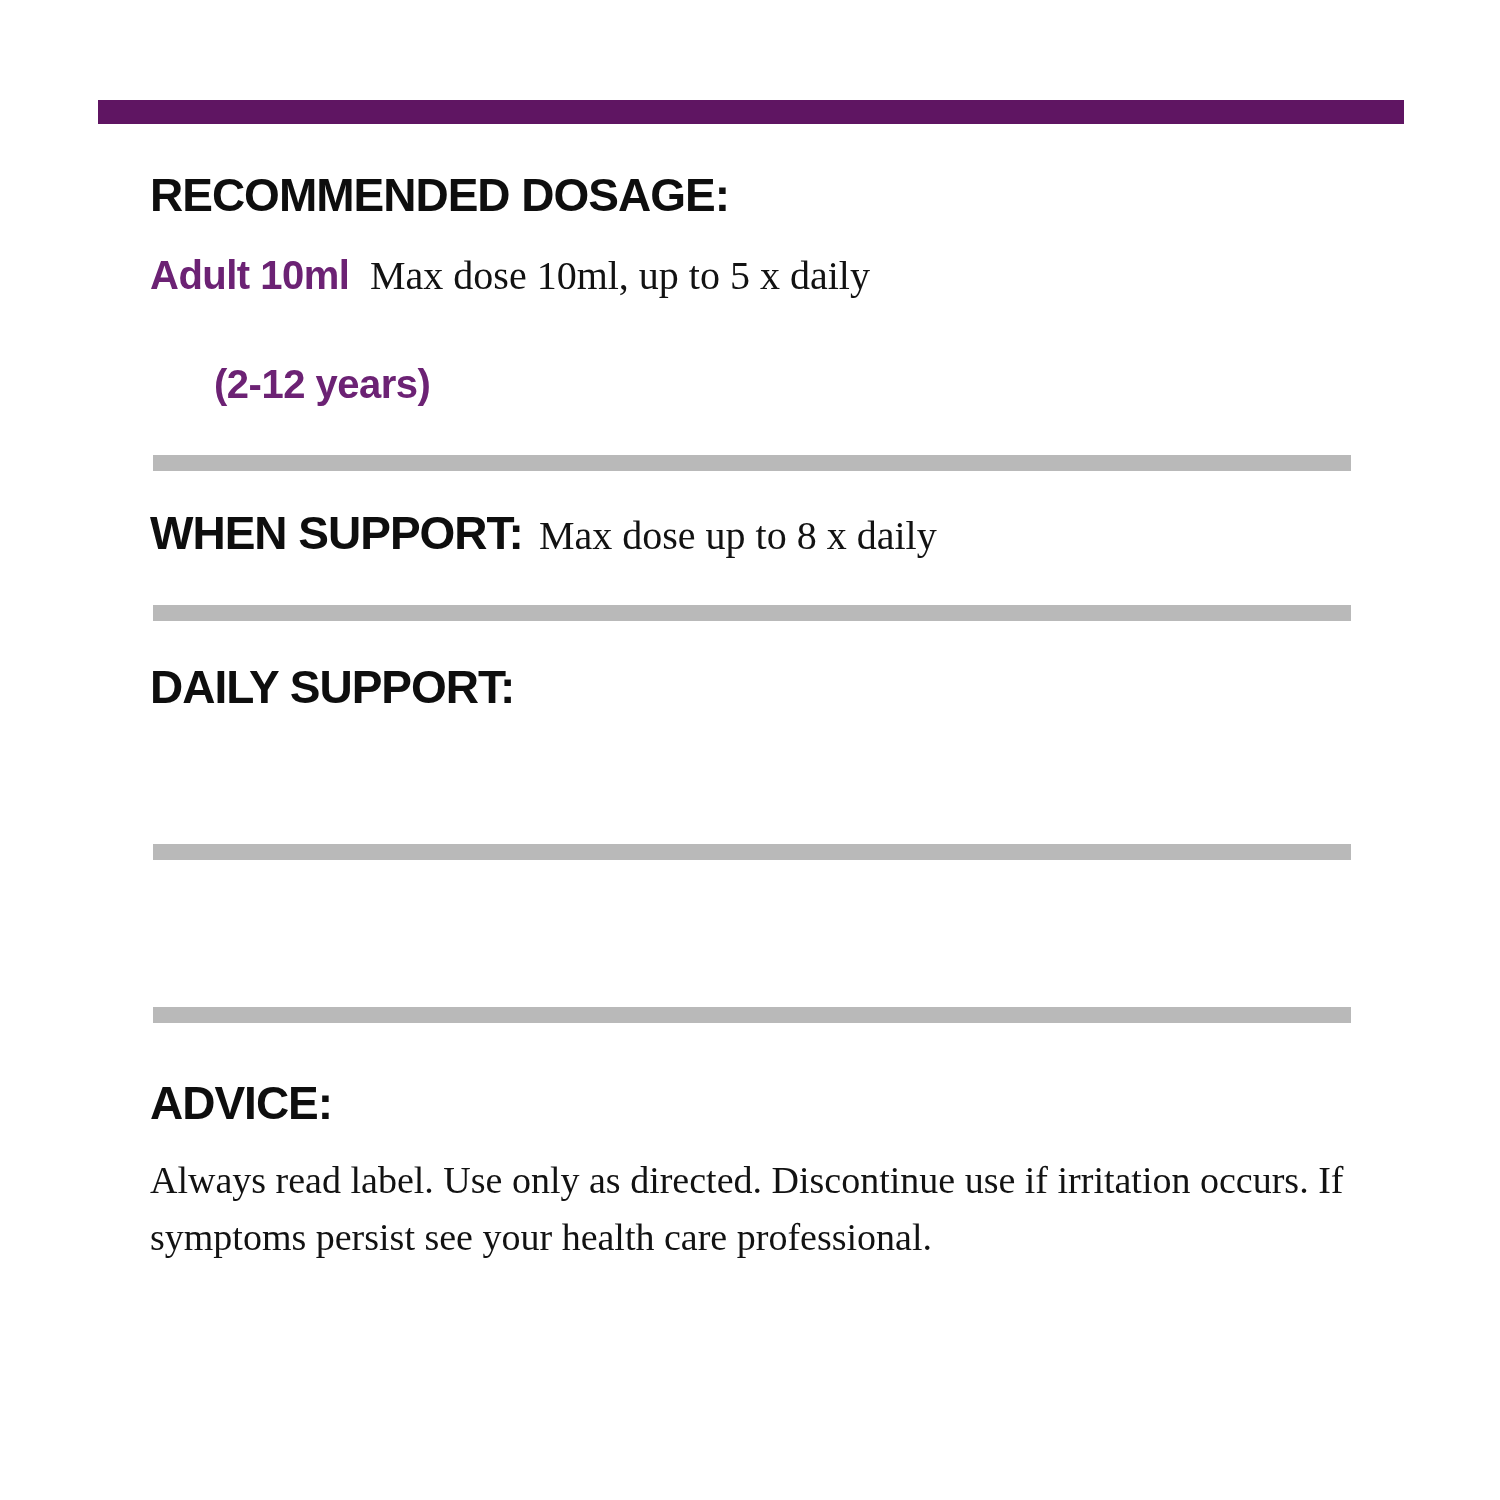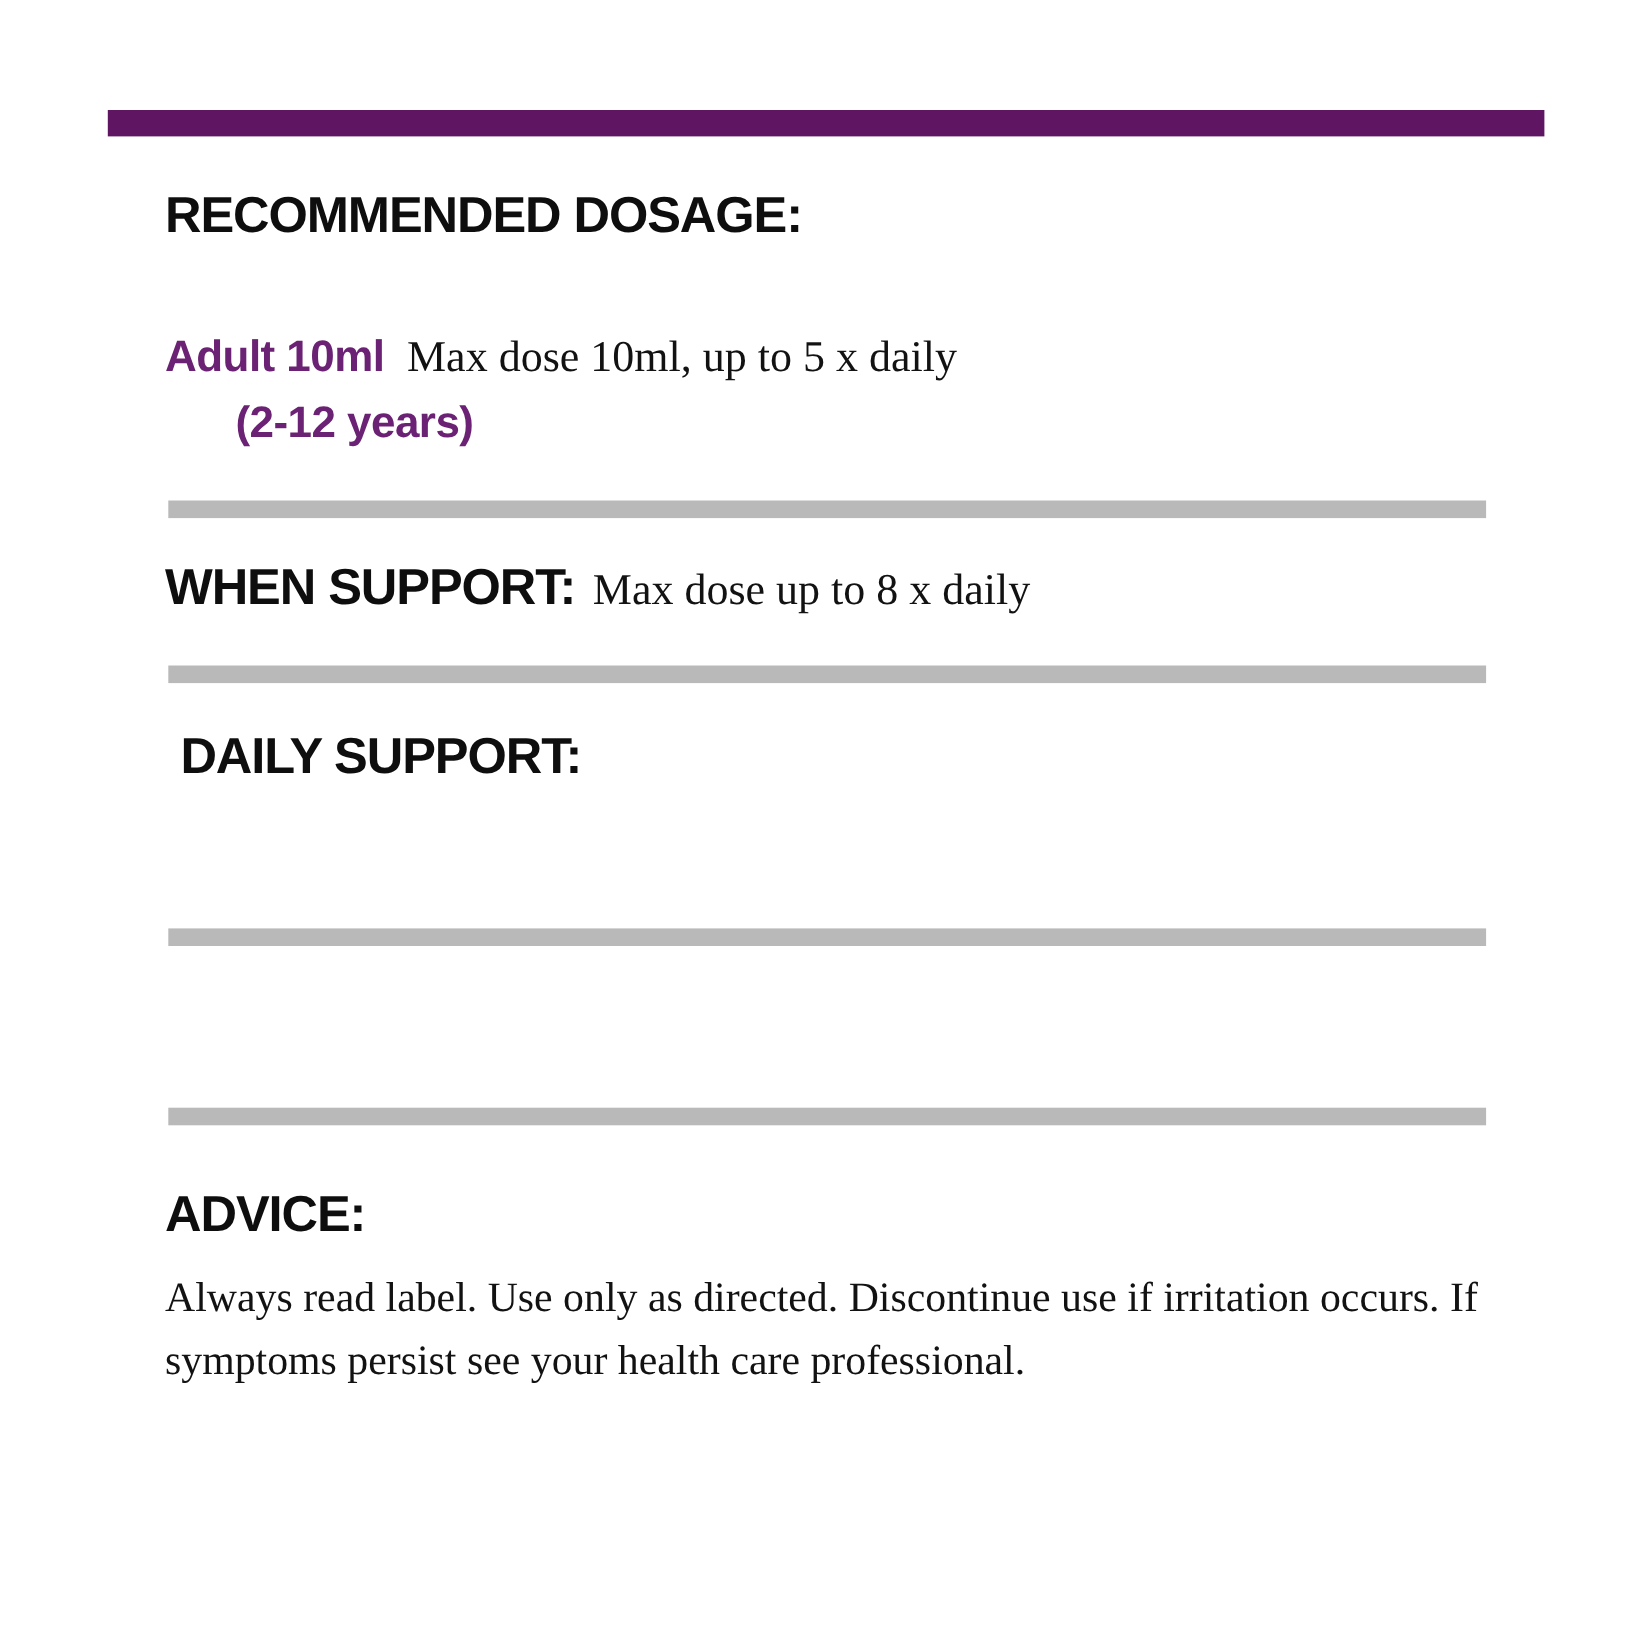--- a/index.html
+++ b/index.html
@@ -58,38 +58,38 @@
     font-size: 40px;
     letter-spacing: -0.5px;
     color: #6c2274;
     white-space: nowrap;
   }
 
   .abs { position: absolute; }
 
   .heading-dosage   { left: 150px; top: 170px; }
   .dose-row         { left: 150px; white-space: nowrap; }
-  .dose-row.r1      { top: 252px; margin-top: 48px; }
+  .dose-row.r1      { top: 252px; }
   .dose-row.r2      { top: 306px; }
   .dose-row.r3      { top: 362px; }
   .dose-row .purple-label {
     display: inline-block;
     width: 220px;
     vertical-align: baseline;
   }
   .dose-row.r3 .purple-label {
     width: auto;
     padding-left: 64px;
   }
 
   .line-when-unwell { left: 150px; top: 508px; white-space: nowrap; }
   .inline-head      { display: inline; margin-right: 16px; }
   .inline-body      { display: inline; }
 
-  .heading-daily    { left: 164px; top: 662px; }
+  .heading-daily    { left: 150px; top: 662px; }
   .body-daily       { left: 150px; top: 748px; white-space: nowrap; }
 
   .line-contra      { left: 150px; top: 906px; white-space: nowrap; }
 
   .heading-advice   { left: 150px; top: 1078px; }
   .body-advice      {
     left: 150px;
     top: 1152px;
     width: 1265px;
     font-size: 38px;

